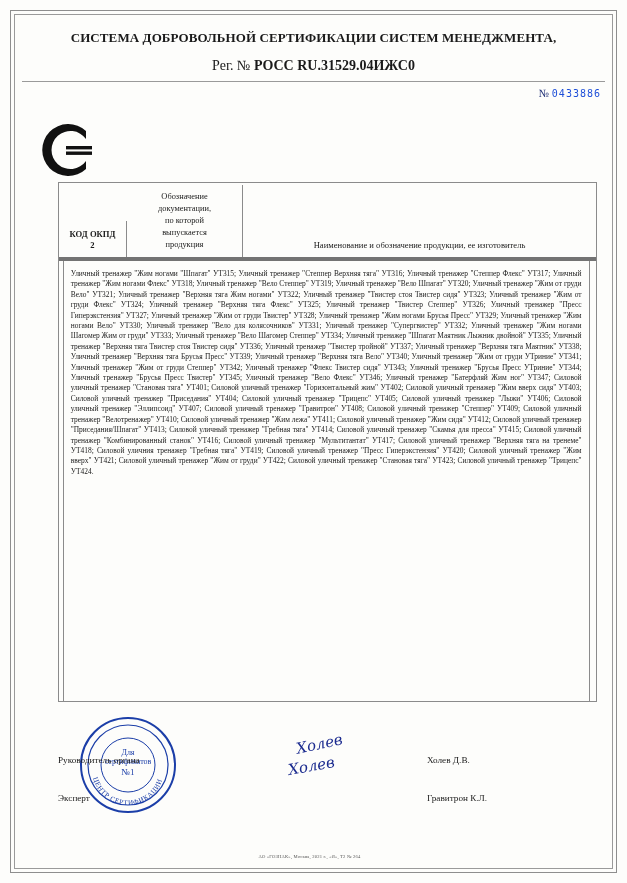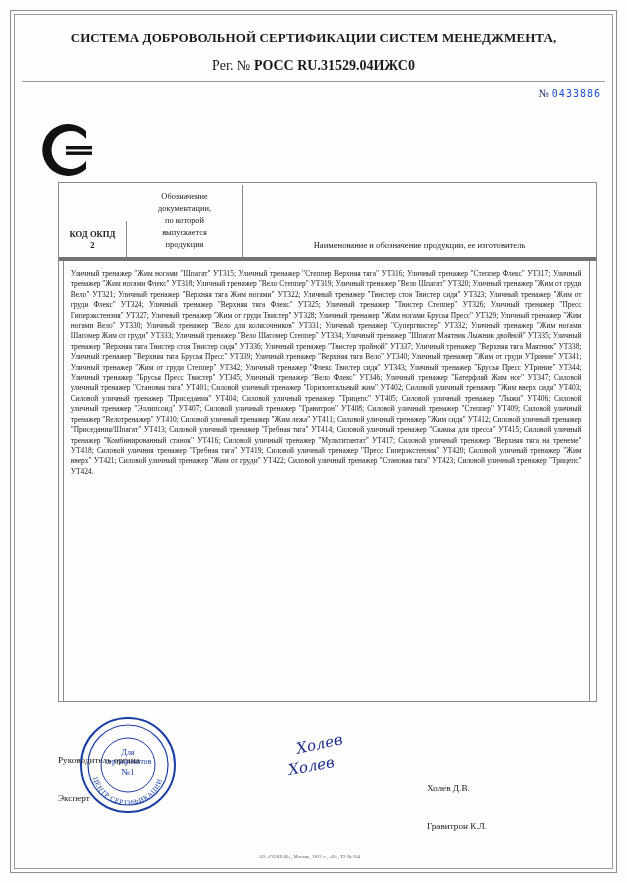--- a/index.html
+++ b/index.html
@@ -162,21 +162,21 @@
     position: absolute;
     left: 0;
     right: 0;
     display: flex;
     font-size: 9.2px;
   }
   .sign-row.r1 { top: 58px; }
   .sign-row.r2 { top: 96px; }
   .sign-role { width: 190px; }
   .sign-mid { flex: 1 1 auto; }
-  .sign-person { width: 170px; margin-top: 28px; }
+  .sign-person { width: 170px; }
   .stamp {
     position: absolute;
     left: 18px;
     top: 16px;
     width: 104px;
     height: 104px;
   }
   .signature-mark {
     position: absolute;
     left: 230px;

